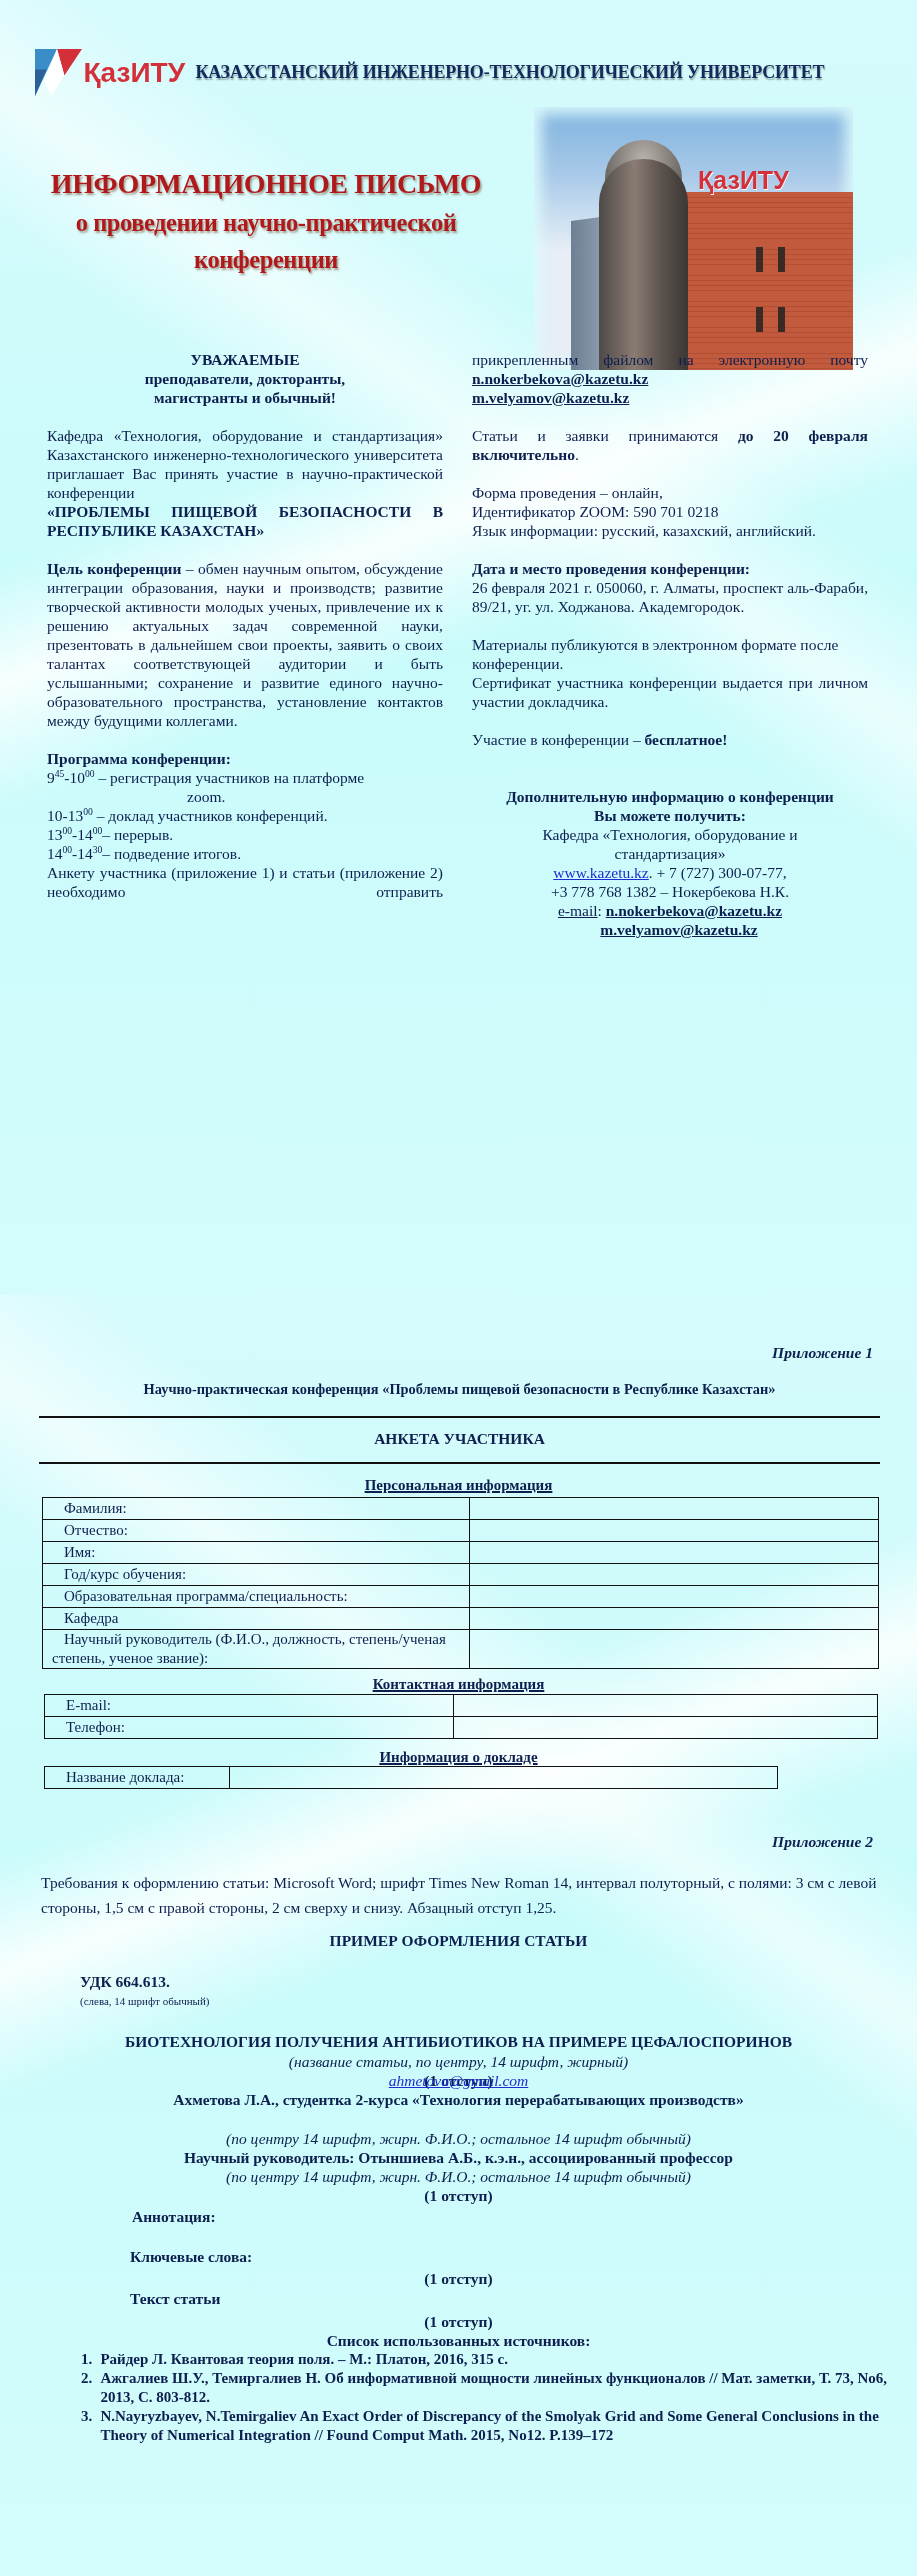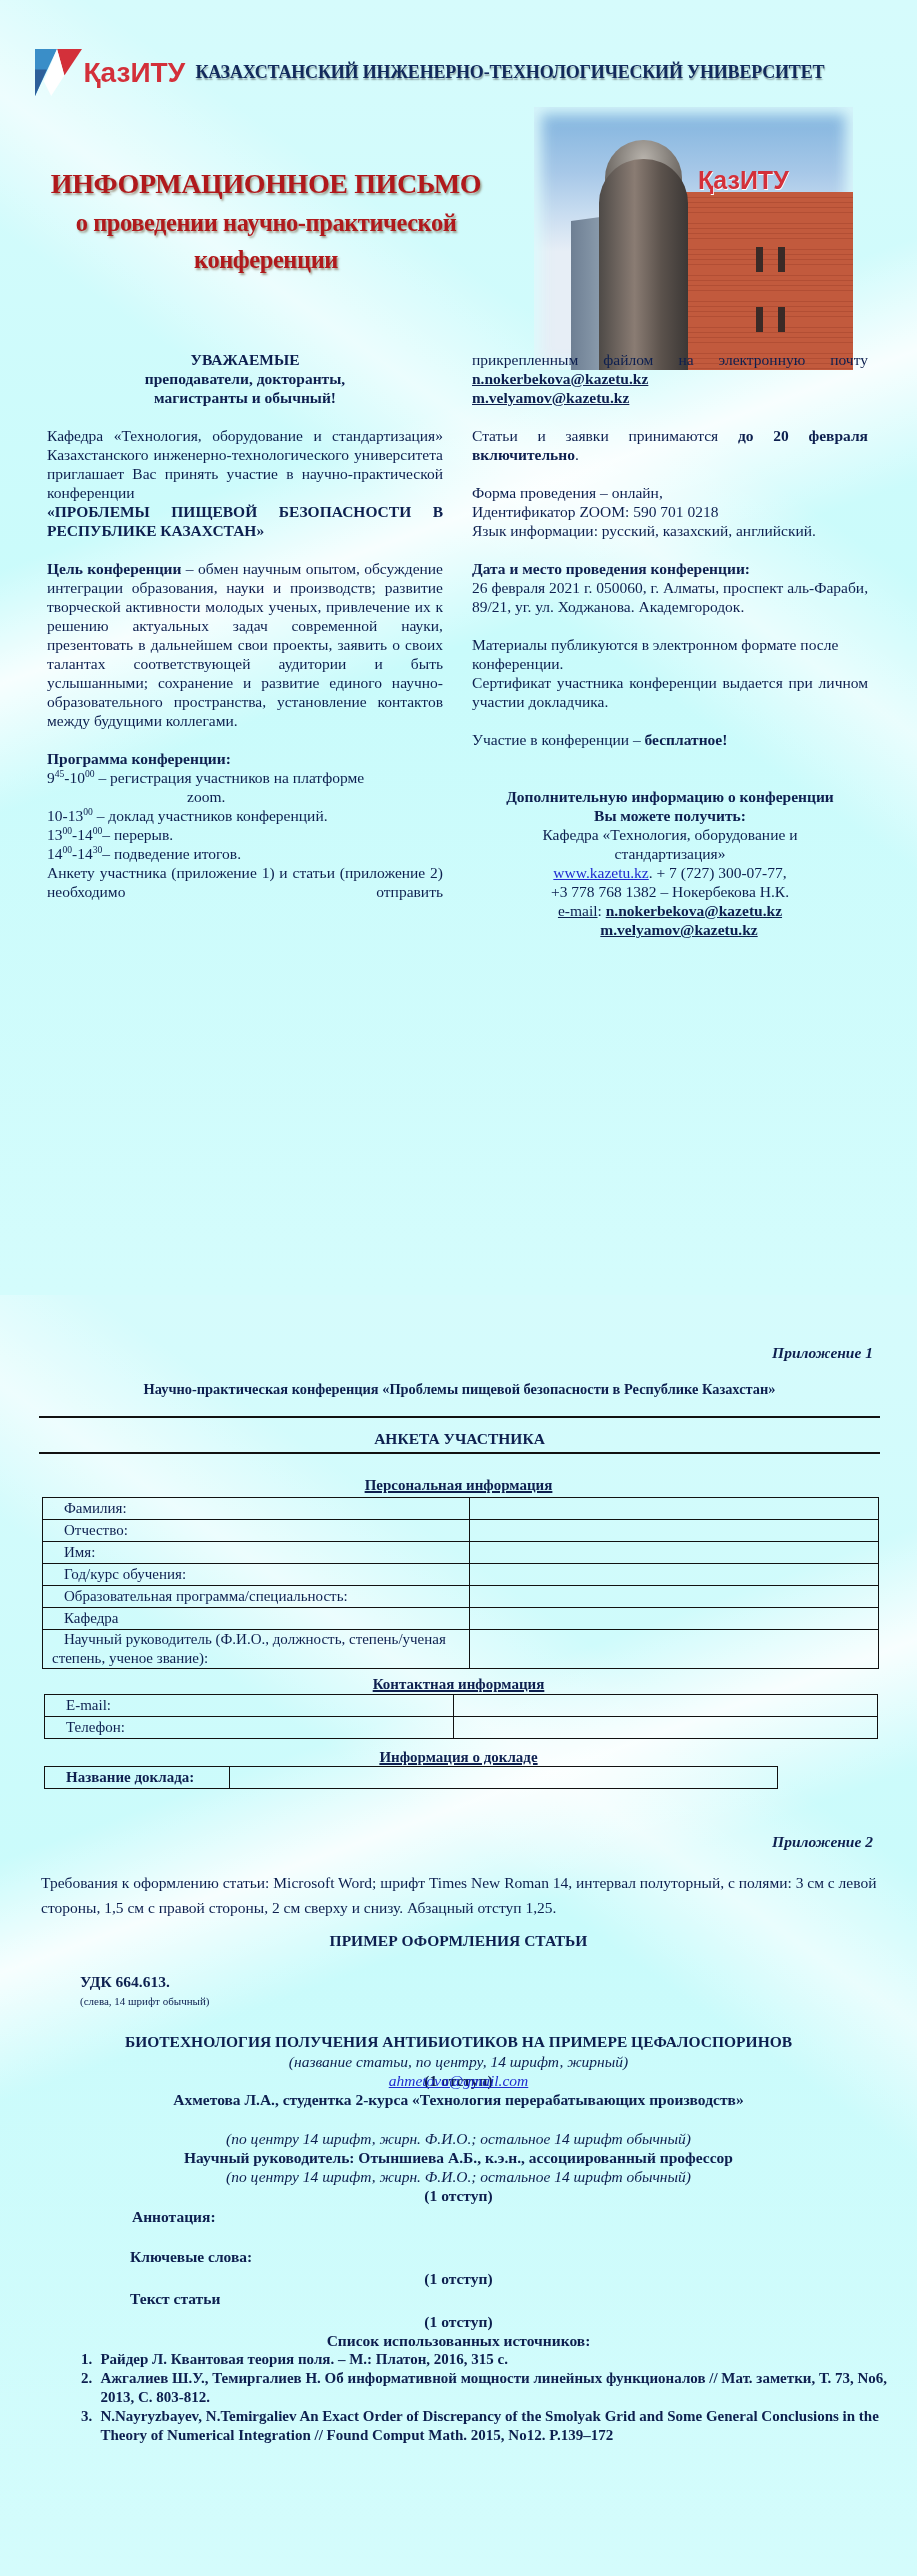--- a/index.html
+++ b/index.html
@@ -66,32 +66,32 @@
   .sched .cont { padding-left: 140px; }
   a.email { color: #0d1f4f; font-weight: bold; text-decoration: underline; }
   a.web { color: #1f2bd0; text-decoration: underline; }
   a.mailto { color: #0d1f4f; text-decoration: underline; }
 
   
   .appx { position: absolute; right: 44px; font-style: italic; font-weight: bold; font-size: 15.5px; }
   .conf-title-line { position: absolute; left: 39px; width: 841px; text-align: center;
     font-weight: bold; font-size: 14.4px; border-bottom: 2.2px solid #111; padding-bottom: 18px; }
   .form-title { position: absolute; left: 39px; width: 841px; text-align: center; font-weight: bold;
-    font-size: 15.5px; border-bottom: 2.2px solid #111; padding-bottom: 4px; }
+    font-size: 15.5px; border-bottom: 2.2px solid #111; padding-bottom: 14px; }
   .sec-title { position: absolute; left: 0; width: 917px; text-align: center; }
   .sec-title span { font-weight: bold; font-size: 15px; text-decoration: underline; text-decoration-thickness: 1.5px; }
   table.form { position: absolute; border-collapse: collapse; font-size: 15px; }
   table.form td { border: 1.5px solid #111; padding: 0 0 0 21px; height: 21px; vertical-align: top; line-height: 21px; }
   table.form td.val { padding: 0; }
   .personal { left: 42px; width: 837px; }
   .personal td.lbl { width: 405px; }
   .personal td.lbl.multi { padding-left: 9px; line-height: 19px; text-indent: 12px; }
   .contact { left: 44px; width: 834px; }
   .contact td.lbl { width: 387px; }
-  .report { left: 44px; width: 734px; font-weight: bold; }
+  .report { left: 44px; width: 734px; }
   .report td.lbl { width: 163px; }
 
   .req { position: absolute; left: 41px; width: 838px; font-size: 15.5px; line-height: 25px; }
   .example-title { position: absolute; left: 0; width: 917px; text-align: center; font-weight: bold; font-size: 15.5px; }
   .udk { position: absolute; left: 80px; font-weight: bold; font-size: 15.5px; }
   .udk-note { position: absolute; left: 80px; font-size: 11px; }
   .ctr { position: absolute; left: 0; width: 917px; text-align: center; font-size: 15.5px; line-height: 19px; }
   .ctr.b { font-weight: bold; }
   .ctr.i { font-style: italic; }
   .ctr a { color: #1f2bd0; font-style: italic; text-decoration: underline; }

